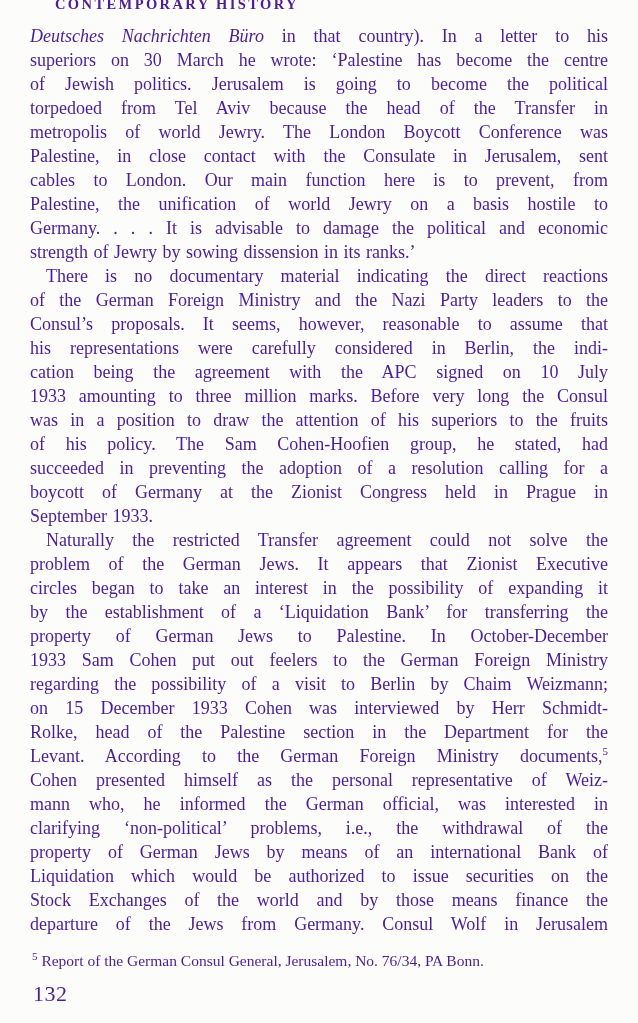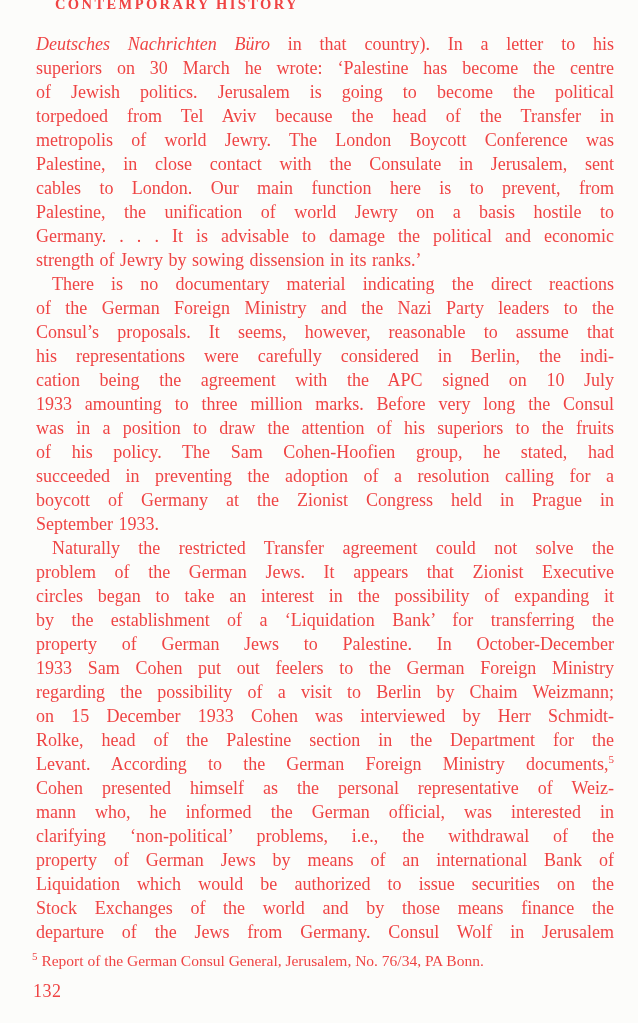--- a/index.html
+++ b/index.html
@@ -1,39 +1,38 @@
 <!DOCTYPE html>
 <html><head>
 <meta charset="utf-8">
 <style>
   html, body { margin: 0; padding: 0; background: #e8e8e6; }
   .page {
     position: relative;
     width: 638px;
     height: 1023px;
     background: #fcfcfa;
-    color: #ef4444;
+    color: #4c1d95;
     font-family: "Liberation Serif", "DejaVu Serif", serif;
     overflow: hidden;
   }
   .running-header {
     position: absolute;
     top: -4px;
     left: 55px;
     font-size: 14.5px;
     font-weight: bold;
     letter-spacing: 2.4px;
     white-space: nowrap;
   }
   .body-text {
     position: absolute;
-    top: 32px;
+    top: 24px;
     left: 30px;
     width: 578px;
-    margin-left: 6px;
   }
   .paragraph { margin: 0; }
   .paragraph.indent .line:first-child { text-indent: 16px; }
   .line {
     font-size: 18px;
     line-height: 24px;
     text-align: justify;
     text-align-last: justify;
     word-spacing: 1px;
   }
@@ -48,21 +47,21 @@
     left: 32px;
     top: 951px;
     width: 555px;
     font-size: 15.5px;
     line-height: 20px;
   }
   .page-number {
     position: absolute;
     left: 33px;
     top: 981px;
-    font-size: 18px;
+    font-size: 22px;
     letter-spacing: 0.5px;
   }
 </style>
 </head>
 <body>
 
 <div class="page">
 
   <div class="running-header">CONTEMPORARY HISTORY</div>
 

